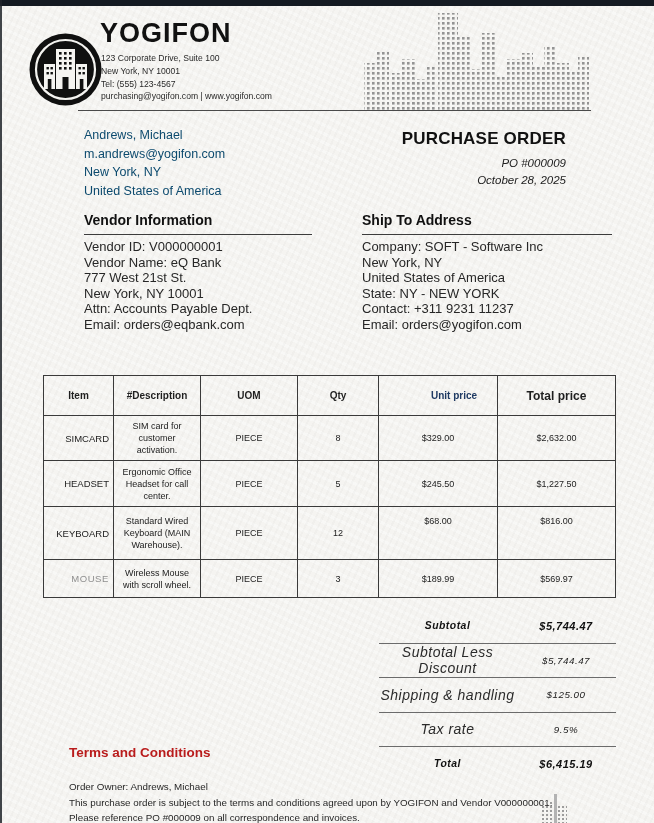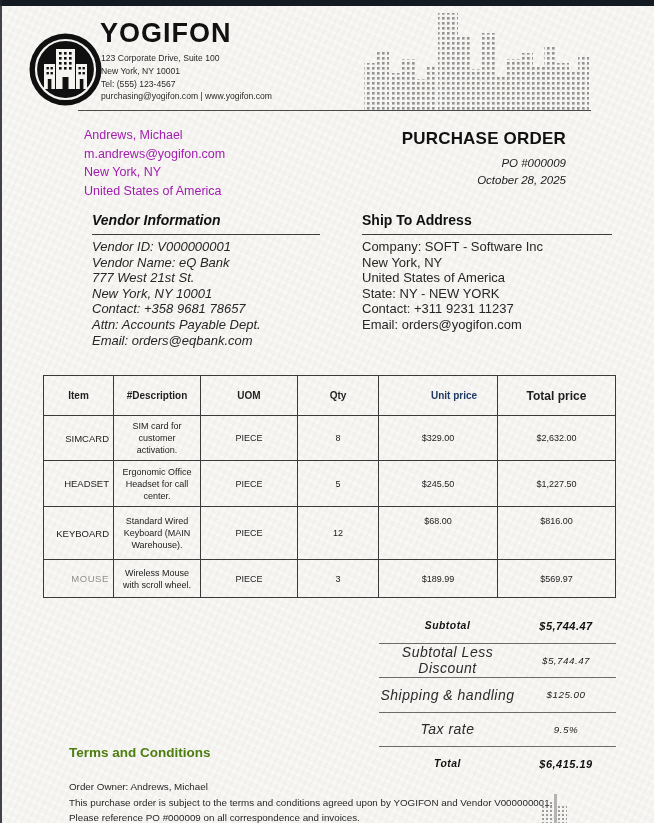--- a/index.html
+++ b/index.html
@@ -19,28 +19,28 @@
   .left-edge{position:absolute;top:0;left:0;width:2px;height:100%;background:#20242a;opacity:.85;}
 
   
   .logo{position:absolute;left:29px;top:33px;width:73px;height:73px;}
   .company-name{position:absolute;left:100px;top:18px;font-size:27px;font-weight:bold;letter-spacing:1px;color:#111;}
   .company-address{position:absolute;left:101px;top:52px;font-size:8.6px;line-height:12.8px;color:#2a2a2a;}
   .skyline{position:absolute;left:362px;top:7px;width:228px;height:103px;}
   .header-rule{position:absolute;left:78px;top:110px;width:513px;height:1.4px;background:#4a4a4a;}
 
   
-  .customer{position:absolute;left:84px;top:126px;font-size:12.5px;line-height:18.5px;color:#a21caf;}
+  .customer{position:absolute;left:84px;top:126px;font-size:12.5px;line-height:18.5px;color:#0c4a6e;}
   .order-block{position:absolute;left:300px;top:129px;width:266px;text-align:right;}
   .order-title{font-size:17px;font-weight:bold;color:#111;letter-spacing:.2px;}
   .order-meta{font-size:11.5px;font-style:italic;line-height:17px;margin-top:6px;color:#222;}
 
   
   .section{position:absolute;top:212px;}
-  .section.vendor{left:92px;width:228px;font-style:italic;}
+  .section.vendor{left:84px;width:228px;}
   .section.shipto{left:362px;width:250px;}
   .section-heading{font-size:14px;font-weight:bold;color:#111;padding-bottom:6px;border-bottom:1.4px solid #3c3c3c;}
   .section-lines{margin-top:4px;font-size:13px;line-height:15.6px;color:#272727;}
 
   
   table.items{position:absolute;left:43px;top:375px;width:572px;border-collapse:collapse;table-layout:fixed;}
   table.items th, table.items td{border:1.2px solid #3a3a3a;vertical-align:middle;text-align:center;padding:2px 4px;}
   table.items th{font-size:10px;font-weight:bold;color:#1f1f1f;}
   table.items col.c0{width:70px;} table.items col.c1{width:87px;}
   table.items col.c2{width:97px;} table.items col.c3{width:81px;}
@@ -61,21 +61,21 @@
   
   .totals{position:absolute;left:379px;top:609px;width:237px;letter-spacing:.5px;}
   .totals-row{display:flex;align-items:center;height:33.5px;border-bottom:1.1px solid #6b6b6b;font-style:italic;}
   .totals-row:last-child{border-bottom:none;}
   .totals-row .t-label{flex:1;text-align:center;font-size:14px;color:#2b2b2b;}
   .totals-row .t-value{width:100px;text-align:center;font-size:9.8px;color:#1c1c1c;}
   .totals-row.strong .t-label{font-weight:bold;font-size:10.4px;color:#111;}
   .totals-row.strong .t-value{font-weight:bold;font-size:11px;color:#111;}
 
   
-  .terms-heading{position:absolute;left:69px;top:745px;font-size:13.5px;font-weight:bold;color:#4d7c0f;}
+  .terms-heading{position:absolute;left:69px;top:745px;font-size:13.5px;font-weight:bold;color:#b91c1c;}
   .terms-body{position:absolute;left:69px;top:779px;width:486px;font-size:9.8px;line-height:15.5px;color:#272727;}
 
   .bottom-building{position:absolute;left:542px;top:794px;width:28px;height:40px;}
 </style>
 </head>
 <body>
 
 <div class="top-bar"></div>
 <div class="left-edge"></div>
 
@@ -175,21 +175,20 @@
   </div>
 </div>
 
 <div class="section vendor">
   <div class="section-heading">Vendor Information</div>
   <div class="section-lines">
     <div>Vendor ID: V000000001</div>
     <div>Vendor Name: eQ Bank</div>
     <div>777 West 21st St.</div>
     <div>New York, NY 10001</div>
-    <div>Contact: +358 9681 78657</div>
     <div>Attn: Accounts Payable Dept.</div>
     <div>Email: orders@eqbank.com</div>
   </div>
 </div>
 
 <div class="section shipto">
   <div class="section-heading">Ship To Address</div>
   <div class="section-lines">
     <div>Company: SOFT - Software Inc</div>
     <div>New York, NY</div>

